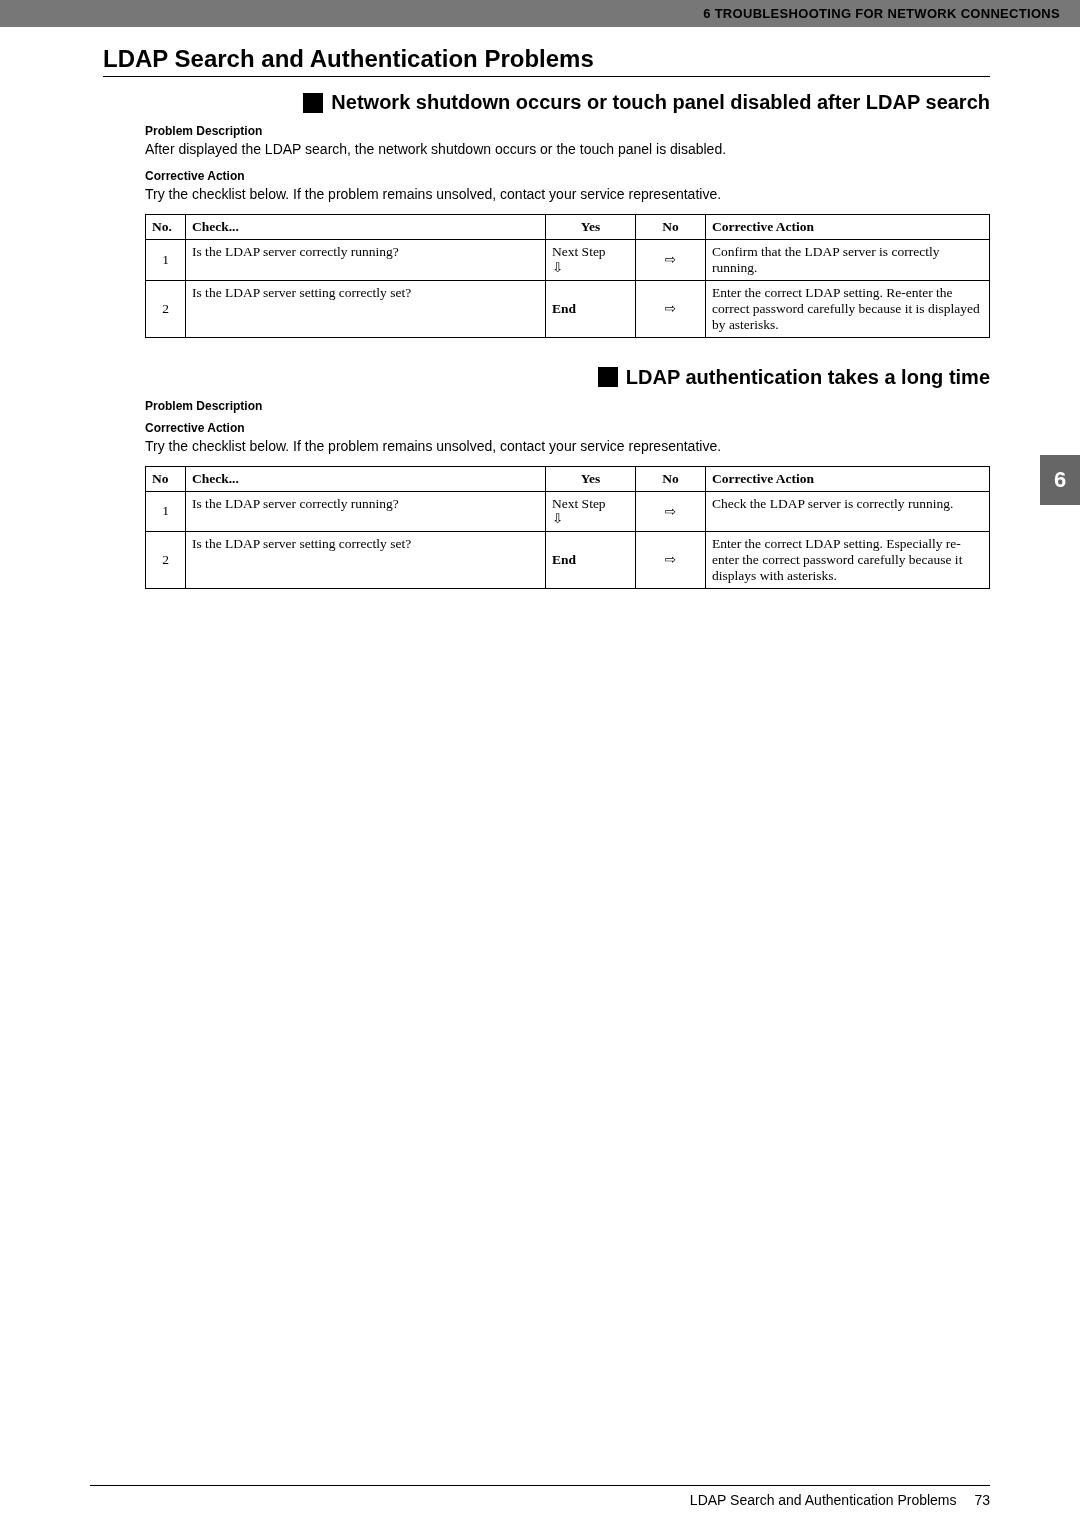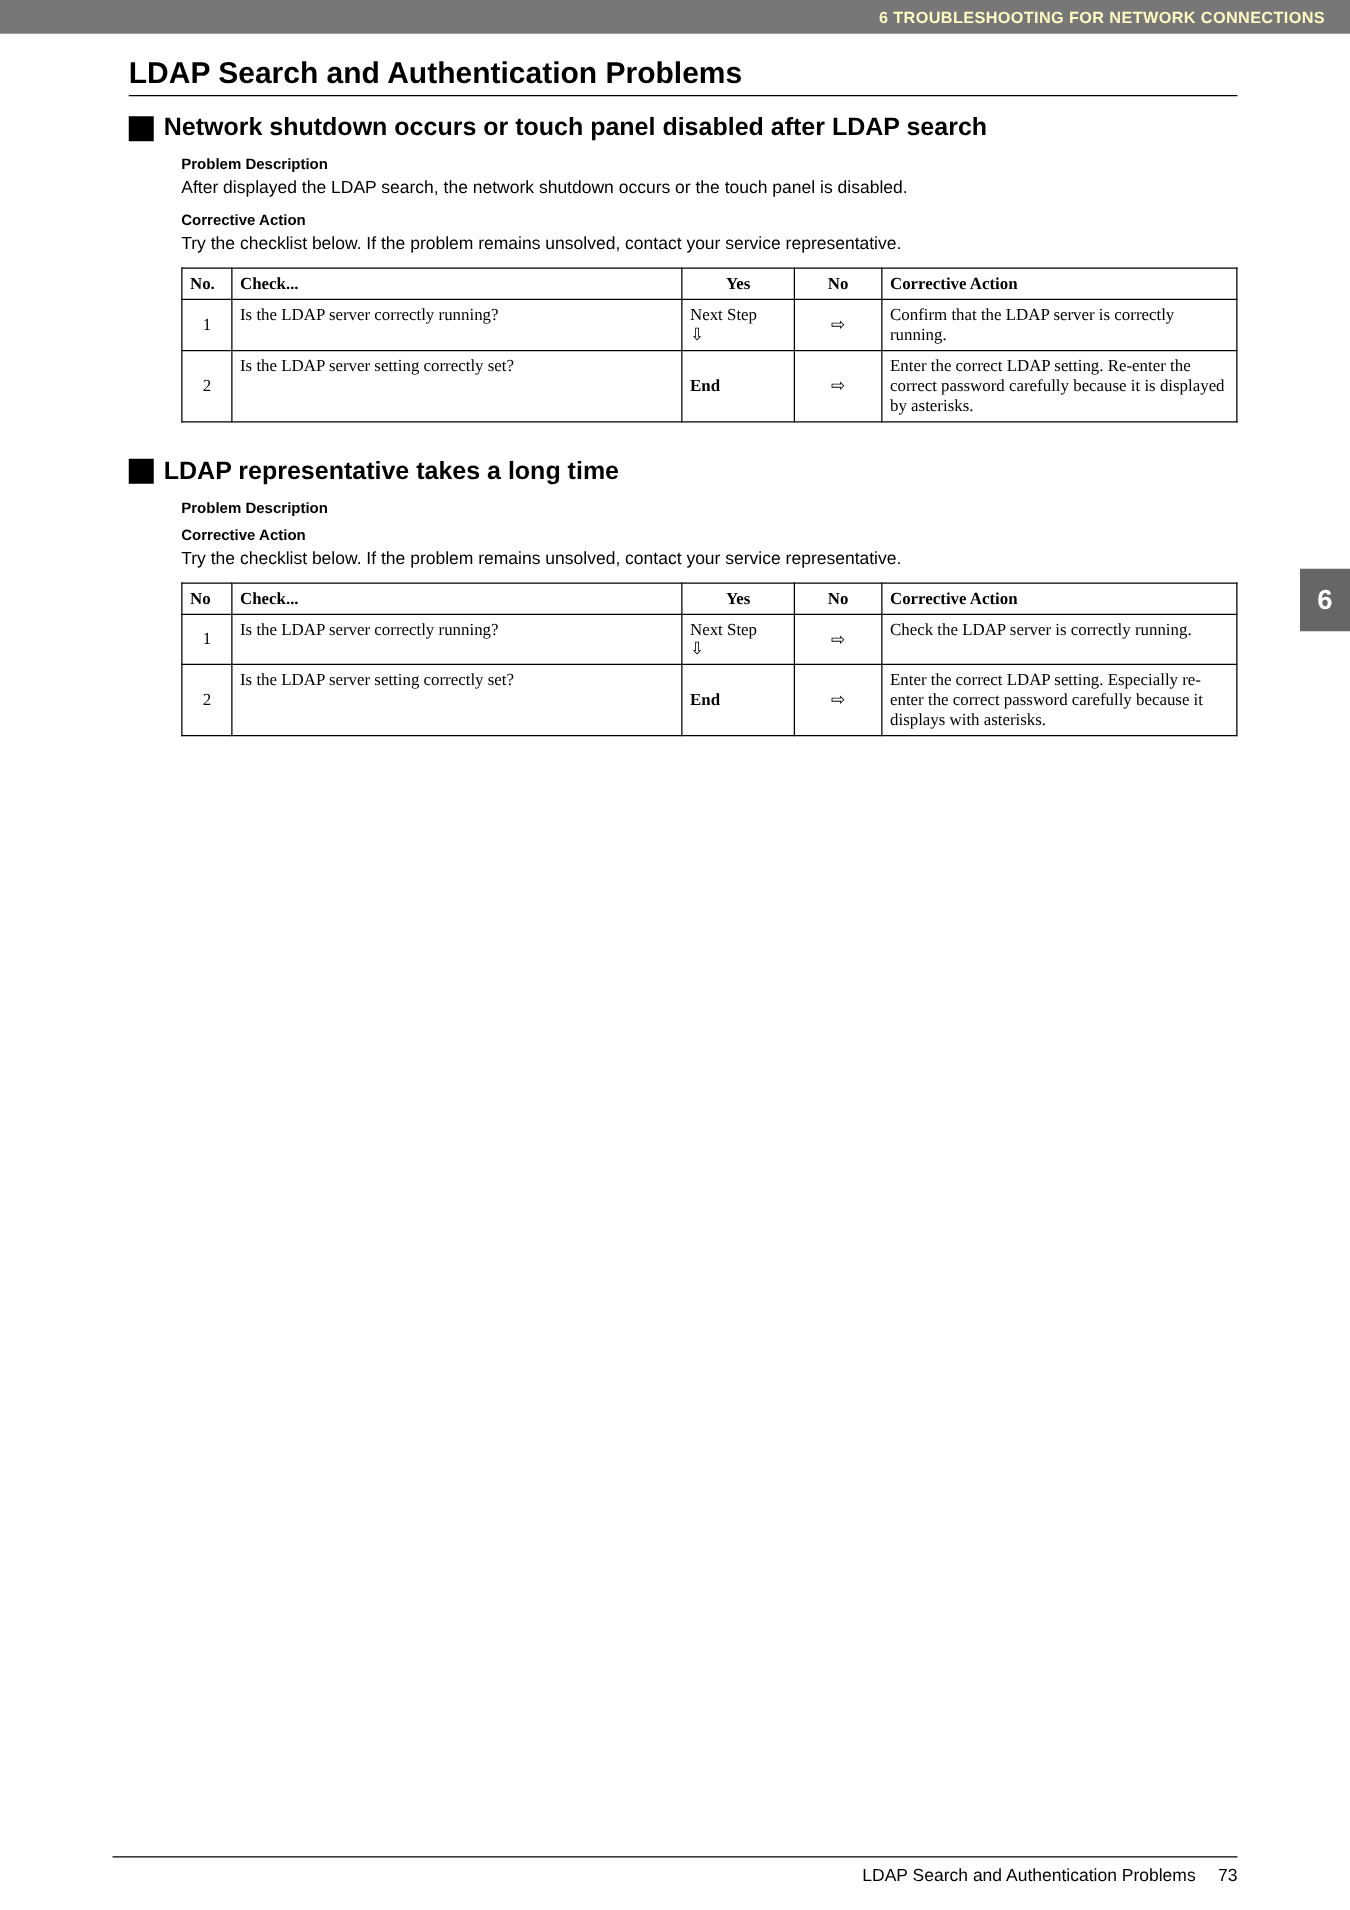--- a/index.html
+++ b/index.html
@@ -6,21 +6,21 @@
   body {
     font-family: Arial, Helvetica, sans-serif;
     background: #fff;
     width: 1080px;
     height: 1528px;
     position: relative;
     color: #000;
   }
   .header-bar {
     background: #777;
-    color: #fef9c3;
+    color: #000000;
     text-align: right;
     font-size: 13px;
     font-weight: bold;
     padding: 6px 20px;
     letter-spacing: 0.3px;
   }
   .content {
     padding: 18px 90px 0 103px;
   }
   .h1 {
@@ -32,20 +32,21 @@
     border: none;
     border-top: 1px solid #000;
     margin-bottom: 14px;
   }
   .h2-row {
     display: flex;
     align-items: center;
     gap: 8px;
     margin-top: 6px;
     margin-bottom: 10px;
+    justify-content: flex-end;
   }
   .bullet-sq {
     width: 20px;
     height: 20px;
     background: #000;
     display: inline-block;
     flex-shrink: 0;
   }
   .h2 {
     font-size: 20px;
@@ -167,21 +168,21 @@
           </td>
           <td class="no-cell">⇨</td>
           <td>Enter the correct LDAP setting. Re-enter the correct password carefully because it is displayed by asterisks.</td>
         </tr>
       </tbody>
     </table>
   </div>
 
   <div class="h2-row" style="margin-top:28px">
     <span class="bullet-sq"></span>
-    <span class="h2">LDAP representative takes a long time</span>
+    <span class="h2">LDAP authentication takes a long time</span>
   </div>
 
   <div class="indent">
     <div class="h3">Problem Description</div>
 
     <div class="h3">Corrective Action</div>
     <div class="para">Try the checklist below. If the problem remains unsolved, contact your service representative.</div>
 
     <table>
       <thead>

